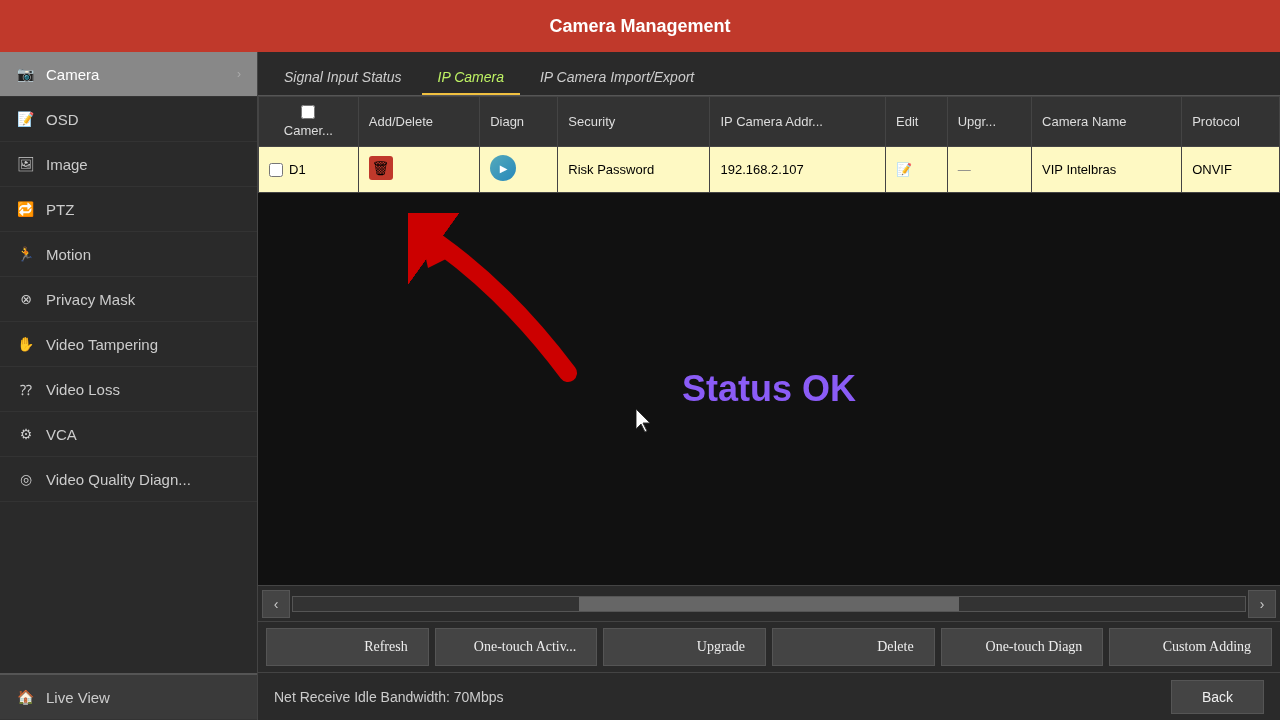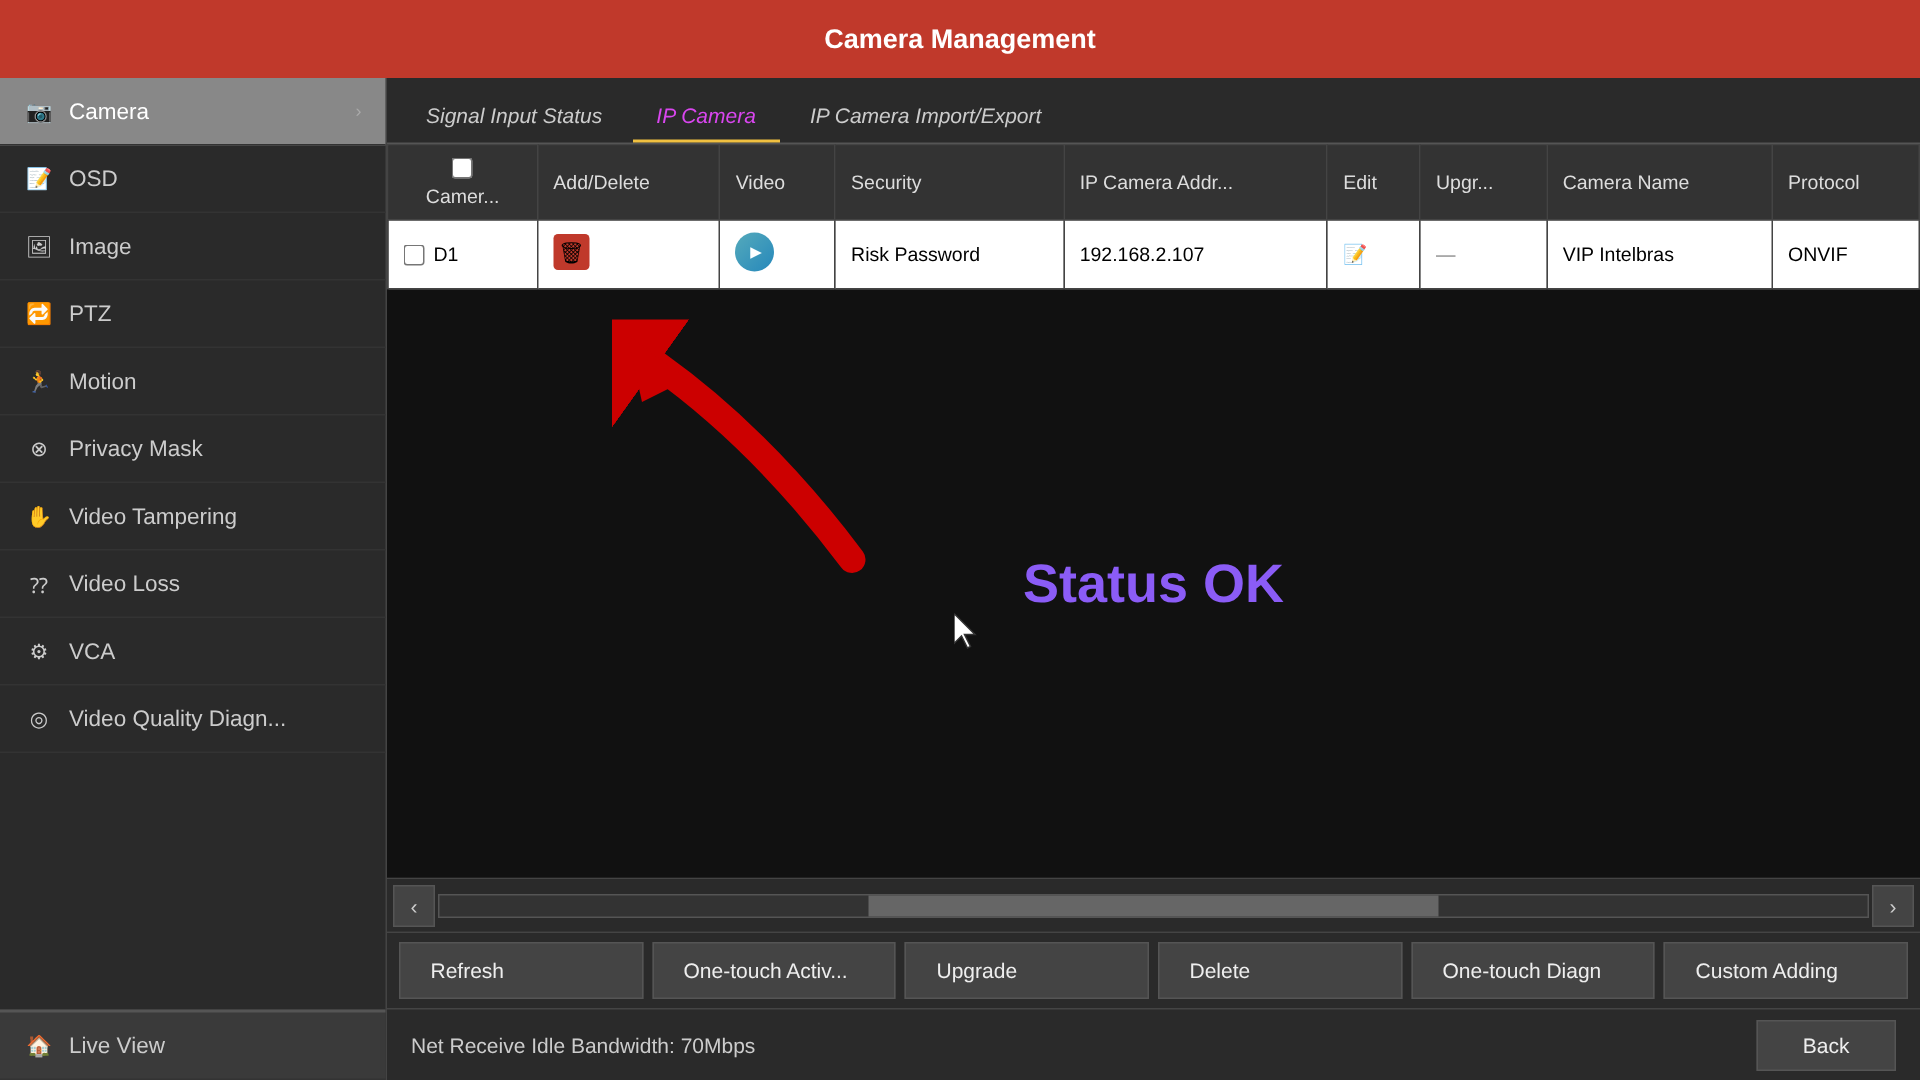--- a/index.html
+++ b/index.html
@@ -92,21 +92,21 @@
     .tab {
       padding: 8px 16px;
       color: #ccc;
       cursor: pointer;
       font-size: 14px;
       margin-right: 4px;
       border-bottom: 2px solid transparent;
       font-style: italic;
     }
     .tab.active {
-      color: #d946ef;
+      color: #bef264;
       border-bottom: 2px solid #f0c040;
     }
 
     
     .table-container {
       background: #1e1e1e;
       margin: 0;
     }
 
     .camera-table {
@@ -124,21 +124,21 @@
       font-weight: normal;
     }
 
     .camera-table td {
       padding: 8px 10px;
       border: 1px solid #444;
       color: #eee;
     }
 
     .camera-table tr.row-highlighted td {
-      background: #ffffff;
+      background: #fef9c3;
       color: #000;
     }
 
     .checkbox-cell {
       display: flex;
       align-items: center;
       gap: 6px;
     }
 
     .delete-icon {
@@ -273,21 +273,22 @@
     }
 
     .btn {
       padding: 10px 20px;
       background: #444;
       color: #eee;
       border: 1px solid #555;
       cursor: pointer;
       font-size: 14px;
       flex: 1;
-      text-align: left;
+      text-align: right;
+      font-family: Liberation Serif, serif;
     }
 
     
     .footer {
       background: #2a2a2a;
       border-top: 1px solid #444;
       display: flex;
       align-items: center;
       padding: 2px 16px;
       height: 48px;
@@ -389,21 +390,21 @@
       <table class="camera-table">
         <thead>
           <tr>
             <th>
               <div style="display:flex;align-items:center;gap:4px;flex-direction:column;">
                 <input type="checkbox" style="">
                 <span>Camer...</span>
               </div>
             </th>
             <th><span>Add/Delete</span></th>
-            <th><span>Video</span></th>
+            <th><span>Diagn</span></th>
             <th><span>Security</span></th>
             <th><span>IP Camera Addr...</span></th>
             <th><span>Edit</span></th>
             <th><span>Upgr...</span></th>
             <th><span>Camera Name</span></th>
             <th><span>Protocol</span></th>
           </tr>
         </thead>
         <tbody>
           <tr class="row-highlighted">

